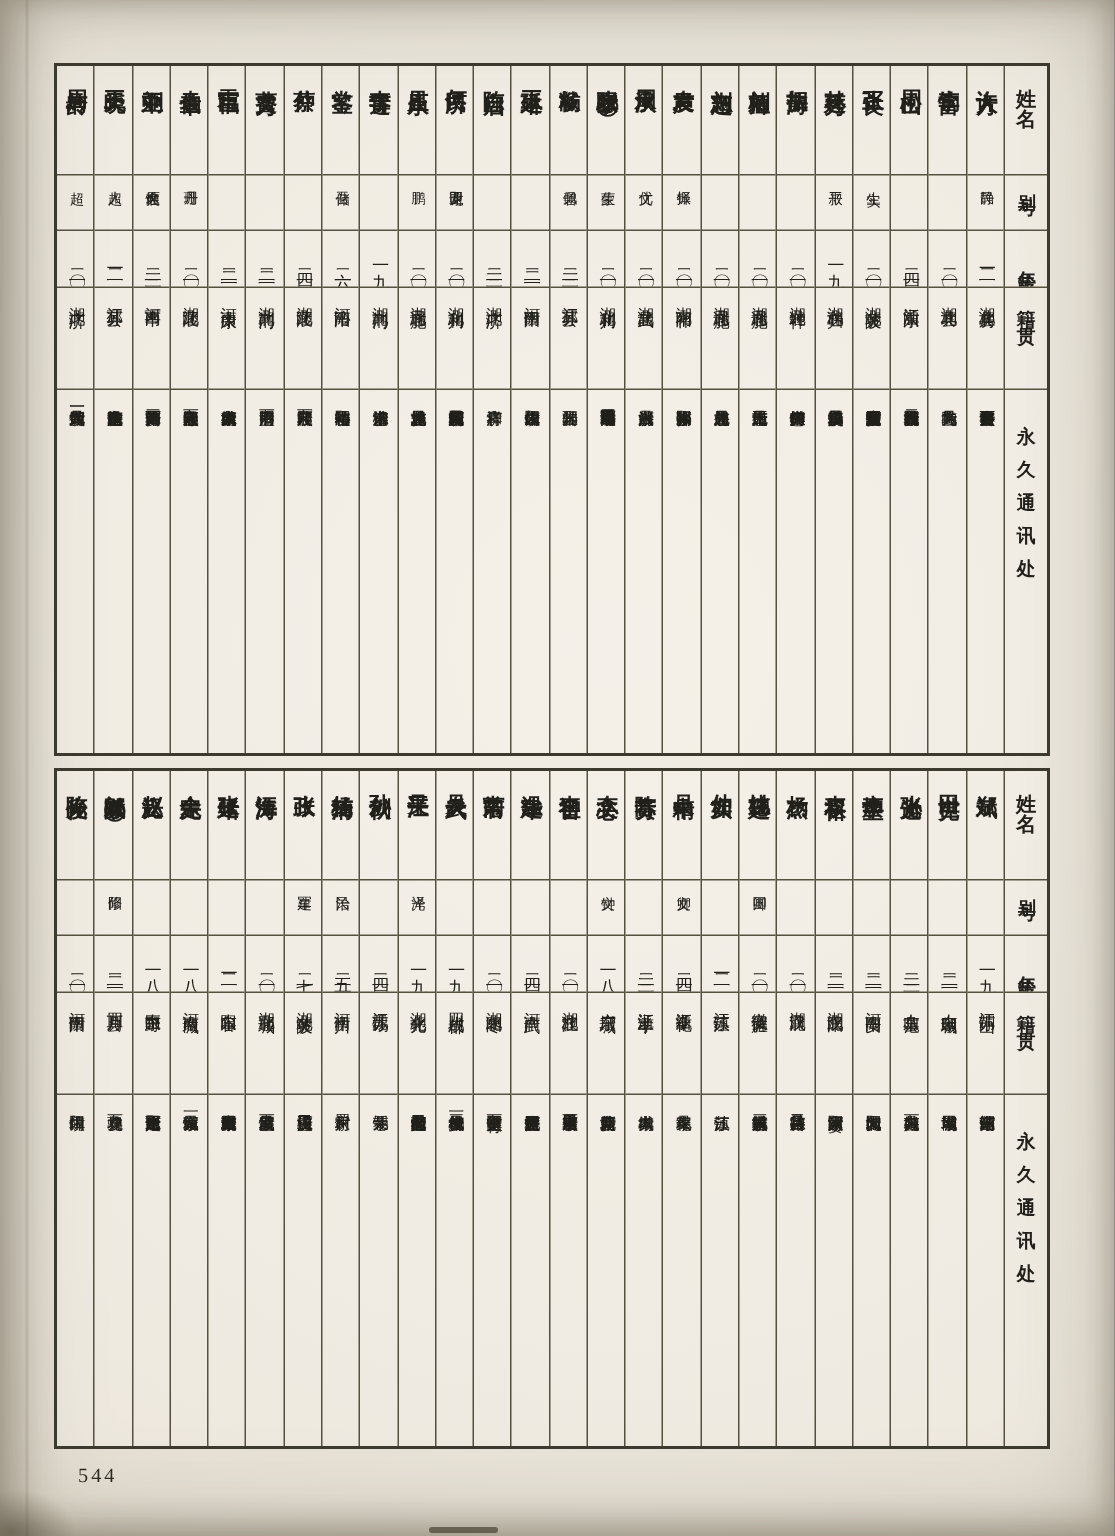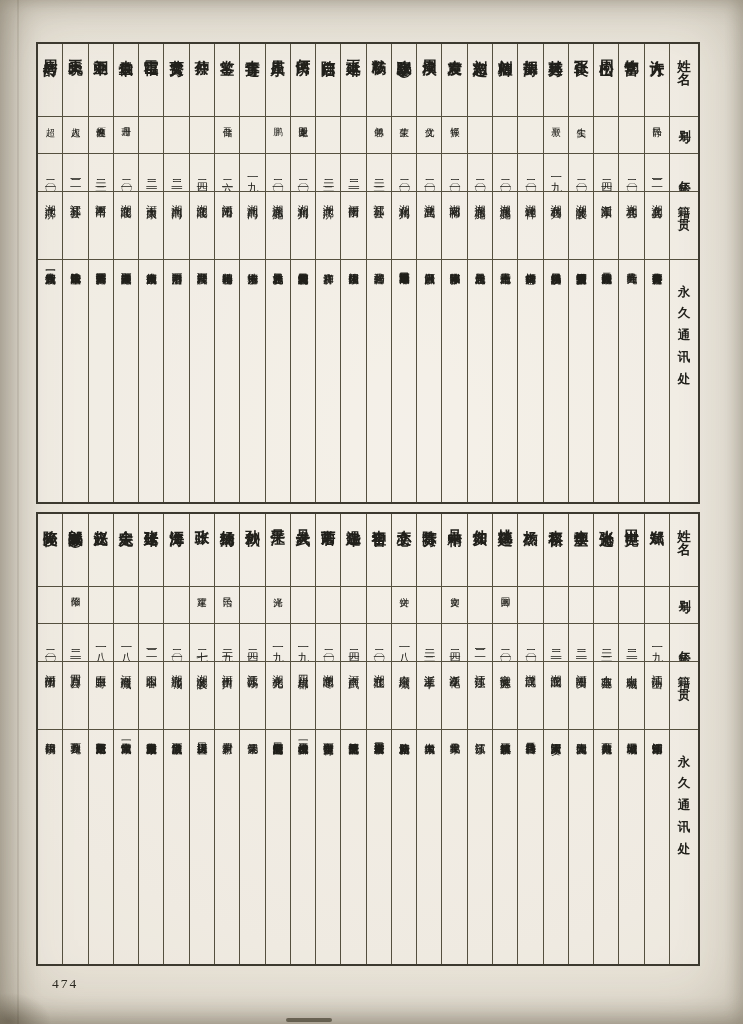--- a/index.html
+++ b/index.html
@@ -1012,14 +1012,14 @@
     <div class="cell native-cell">
             <span class="v">河南伊阳</span>
           </div>
     <div class="cell addr-cell">
             <span class="v">伊阳内埠镇</span>
           </div>
   </div>
 </div>
   </div>
 
-  <div class="page-number">474</div>
+  <div class="page-number">544</div>
 </div>
 
 </body></html>

